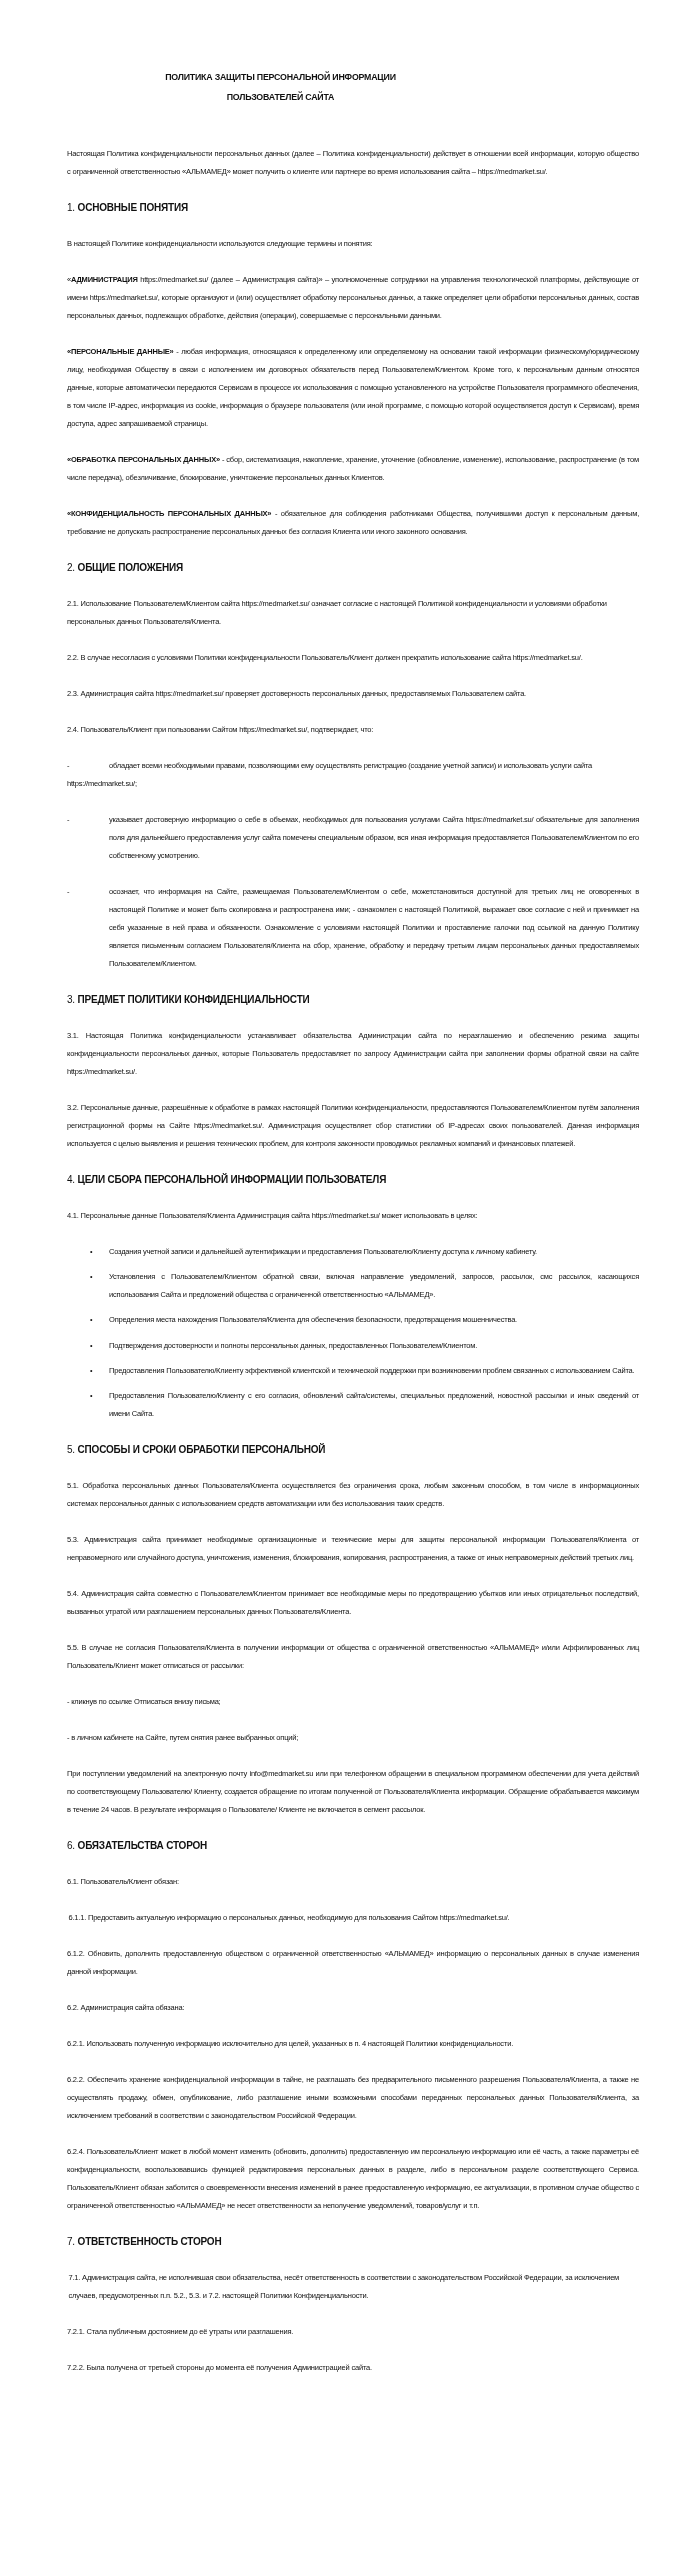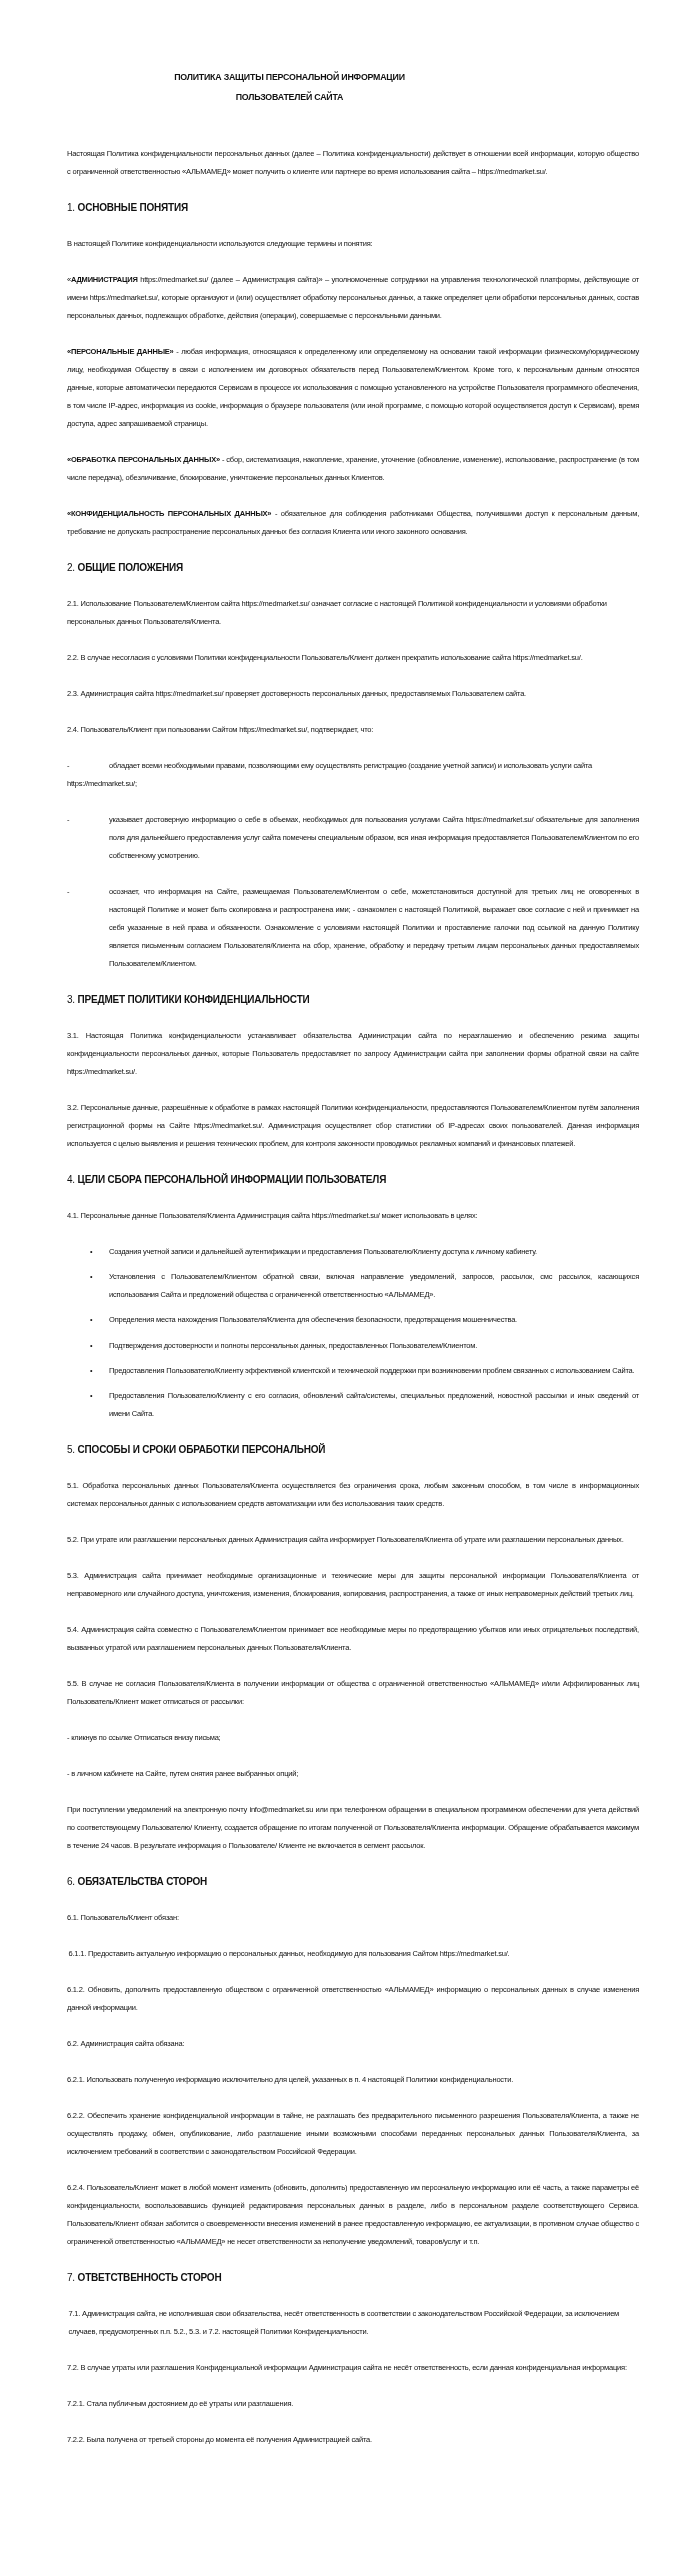--- a/index.html
+++ b/index.html
@@ -18,21 +18,20 @@
   }
   .title {
     text-align: center;
     font-weight: bold;
     font-size: 8.8px;
     letter-spacing: -0.2px;
     line-height: 15.5px;
     margin: 0;
     margin-left: -67px;
     width: 561px;
-    padding-left: 9px;
   }
   .title + .title { margin-top: 4px; }
   .title-gap { height: 40px; }
   p {
     margin: 0 0 18px 0;
     font-size: 7.5px;
     line-height: 18px;
     text-align: justify;
     letter-spacing: -0.2px;
   }
@@ -124,21 +123,20 @@
     <li><span class="mark">•</span><span>Подтверждения достоверности и полноты персональных данных, предоставленных Пользователем/Клиентом.</span></li>
     <li><span class="mark">•</span><span>Предоставления Пользователю/Клиенту эффективной клиентской и технической поддержки при возникновении проблем связанных с использованием Сайта.</span></li>
     <li><span class="mark">•</span><span>Предоставления Пользователю/Клиенту с его согласия, обновлений сайта/системы, специальных предложений, новостной рассылки и иных сведений от имени Сайта.</span></li>
   </ul>
 
   <div class="heading">
     <span>5.</span>
     <b>СПОСОБЫ И СРОКИ ОБРАБОТКИ ПЕРСОНАЛЬНОЙ</b>
   </div>
   <p>5.1. Обработка персональных данных Пользователя/Клиента осуществляется без ограничения срока, любым законным способом, в том числе в информационных системах персональных данных с использованием средств автоматизации или без использования таких средств.</p>
-  <p>5.2. При утрате или разглашении персональных данных Администрация сайта информирует Пользователя/Клиента об утрате или разглашении персональных данных.</p>
   <p>5.3. Администрация сайта принимает необходимые организационные и технические меры для защиты персональной информации Пользователя/Клиента от неправомерного или случайного доступа, уничтожения, изменения, блокирования, копирования, распространения, а также от иных неправомерных действий третьих лиц.</p>
   <p>5.4. Администрация сайта совместно с Пользователем/Клиентом принимает все необходимые меры по предотвращению убытков или иных отрицательных последствий, вызванных утратой или разглашением персональных данных Пользователя/Клиента.</p>
   <p>5.5. В случае не согласия Пользователя/Клиента в получении информации от общества с ограниченной ответственностью «АЛЬМАМЕД» и/или Аффилированных лиц Пользователь/Клиент может отписаться от рассылки:</p>
   <p class="nojust">- кликнув по ссылке Отписаться внизу письма;</p>
   <p class="nojust">- в личном кабинете на Сайте, путем снятия ранее выбранных опций;</p>
   <p>При поступлении уведомлений на электронную почту info@medmarket.su или при телефонном обращении в специальном программном обеспечении для учета действий по соответствующему Пользователю/ Клиенту, создается обращение по итогам полученной от Пользователя/Клиента информации. Обращение обрабатывается максимум в течение 24 часов. В результате информация о Пользователе/ Клиенте не включается в сегмент рассылок.</p>
 
   <div class="heading">
     <span>6.</span>
     <b>ОБЯЗАТЕЛЬСТВА СТОРОН</b>
@@ -149,18 +147,17 @@
   <p>6.2. Администрация сайта обязана:</p>
   <p>6.2.1. Использовать полученную информацию исключительно для целей, указанных в п. 4 настоящей Политики конфиденциальности.</p>
   <p>6.2.2. Обеспечить хранение конфиденциальной информации в тайне, не разглашать без предварительного письменного разрешения Пользователя/Клиента, а также не осуществлять продажу, обмен, опубликование, либо разглашение иными возможными способами переданных персональных данных Пользователя/Клиента, за исключением требований в соответствии с законодательством Российской Федерации.</p>
   <p>6.2.4. Пользователь/Клиент может в любой момент изменить (обновить, дополнить) предоставленную им персональную информацию или её часть, а также параметры её конфиденциальности, воспользовавшись функцией редактирования персональных данных в разделе, либо в персональном разделе соответствующего Сервиса. Пользователь/Клиент обязан заботится о своевременности внесения изменений в ранее предоставленную информацию, ее актуализации, в противном случае общество с ограниченной ответственностью «АЛЬМАМЕД» не несет ответственности за неполучение уведомлений, товаров/услуг и т.п.</p>
 
   <div class="heading">
     <span>7.</span>
     <b>ОТВЕТСТВЕННОСТЬ СТОРОН</b>
   </div>
   <p class="indent1 nojust">7.1. Администрация сайта, не исполнившая свои обязательства, несёт ответственность в соответствии с законодательством Российской Федерации, за исключением случаев, предусмотренных п.п. 5.2., 5.3. и 7.2. настоящей Политики Конфиденциальности.</p>
-  <p>7.2. В случае утраты или разглашения Конфиденциальной информации Администрация сайта не несёт ответственность, если данная конфиденциальная информация:</p>
   <p>7.2.1. Стала публичным достоянием до её утраты или разглашения.</p>
   <p>7.2.2. Была получена от третьей стороны до момента её получения Администрацией сайта.</p>
 
 </div>
 
 
 </body></html>

